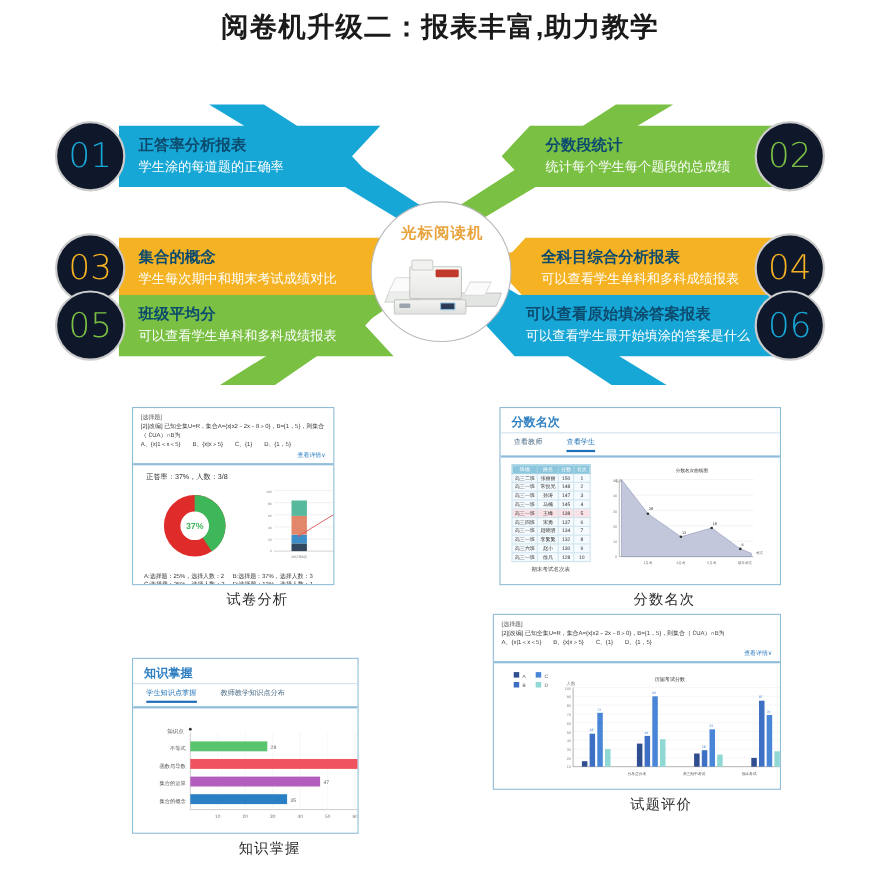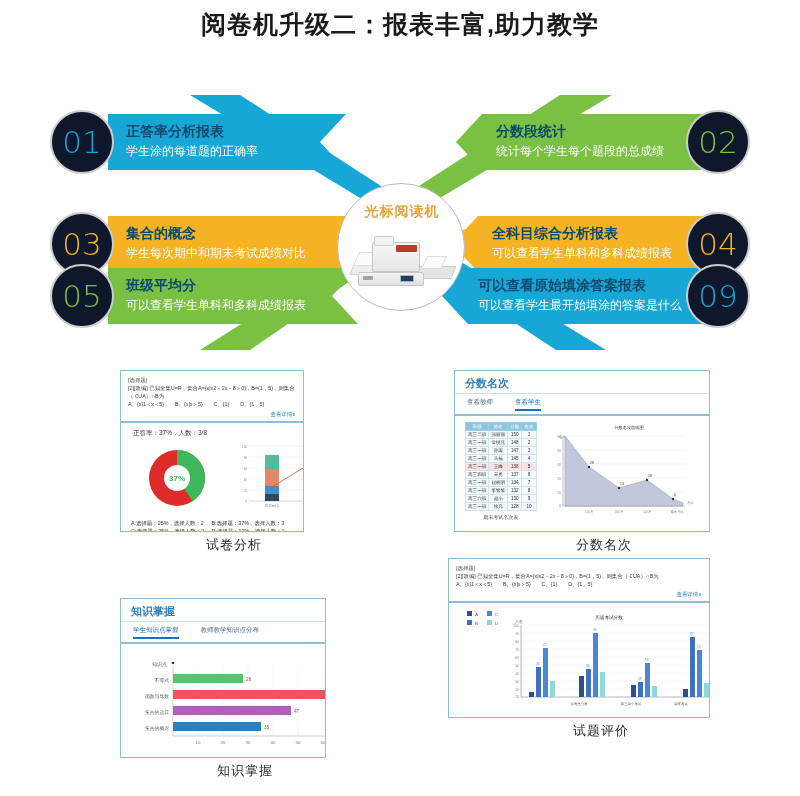--- a/index.html
+++ b/index.html
@@ -196,21 +196,21 @@
 
     <div class="banner" style="left:442px; top:218px; width:264px;">
       <svg class="shape" viewBox="0 0 264 56" preserveAspectRatio="none">
         <polygon points="264,0 26,0 0,28 26,56 264,56" fill="#17a7d6"></polygon>
       </svg>
       <div class="txt" style="left:36px;">
         <div class="t1">可以查看原始填涂答案报表</div>
         <div class="t2">可以查看学生最开始填涂的答案是什么</div>
       </div>
     </div>
-    <div class="ring cyan" style="left:686px; top:214px;">09</div>
+    <div class="ring cyan" style="left:686px; top:214px;">06</div>
 
     <div class="center-circle">
       <div class="center-label">光标阅读机</div>
       <div class="omr">
         <div class="tray-r"></div>
           <div class="tray-l"></div>
         <div class="paper-l"></div>
           <div class="paper-r"></div>
         <div class="base"></div>
         <div class="body"></div>

